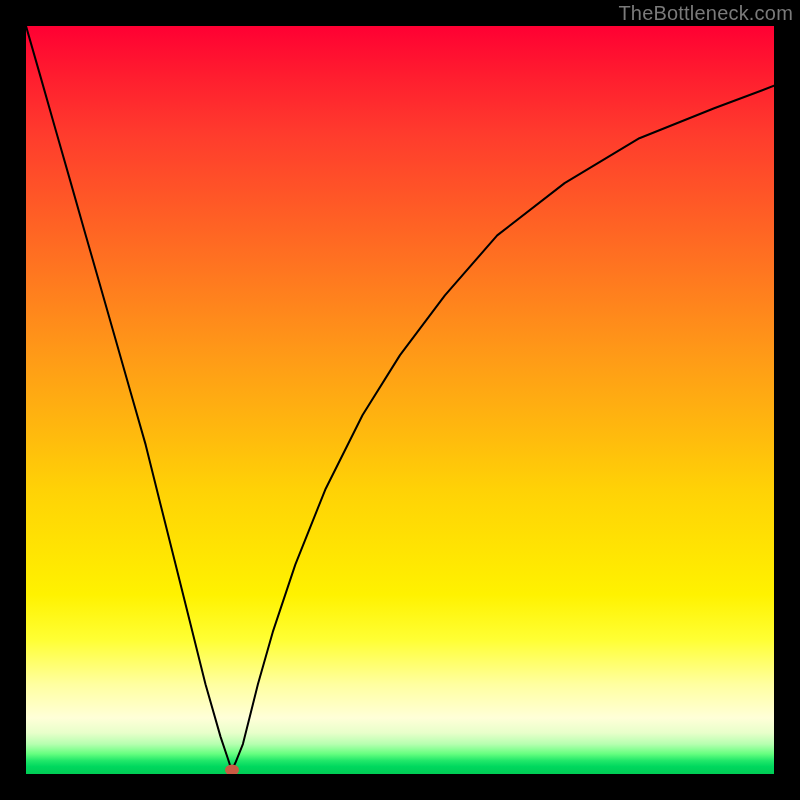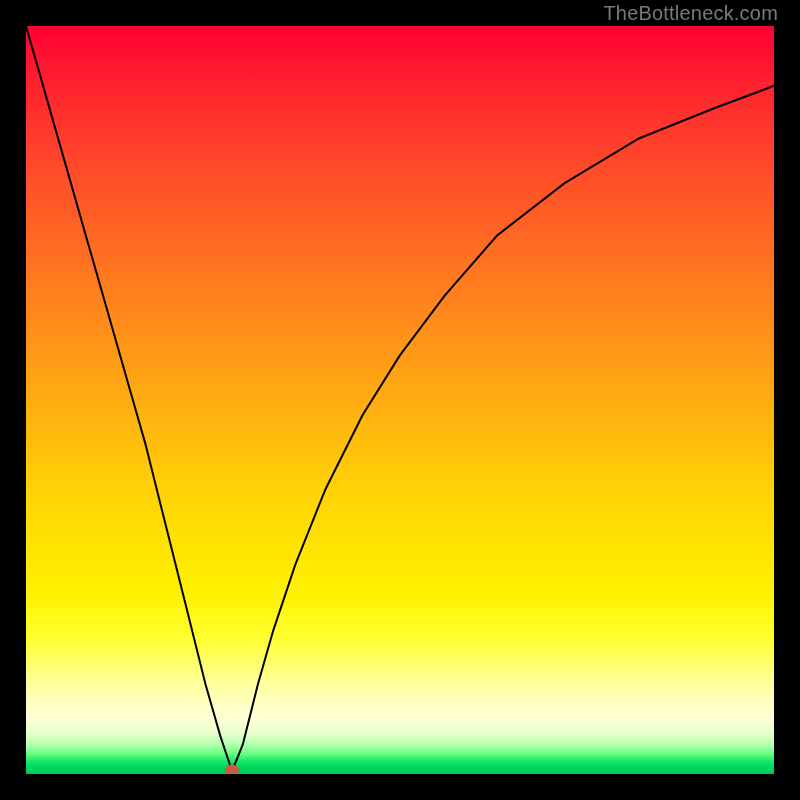--- a/index.html
+++ b/index.html
@@ -13,21 +13,21 @@
   }
   .frame {
     position: relative;
     width: 800px;
     height: 800px;
     background: #000;
   }
   .watermark {
     position: absolute;
     top: 2px;
-    right: 22px;
+    right: 7px;
     color: #7a7a7a;
     font-size: 20px;
     letter-spacing: 0.2px;
     z-index: 10;
   }
   .plot-area {
     position: absolute;
     
     left: 26px;
     top: 26px;

